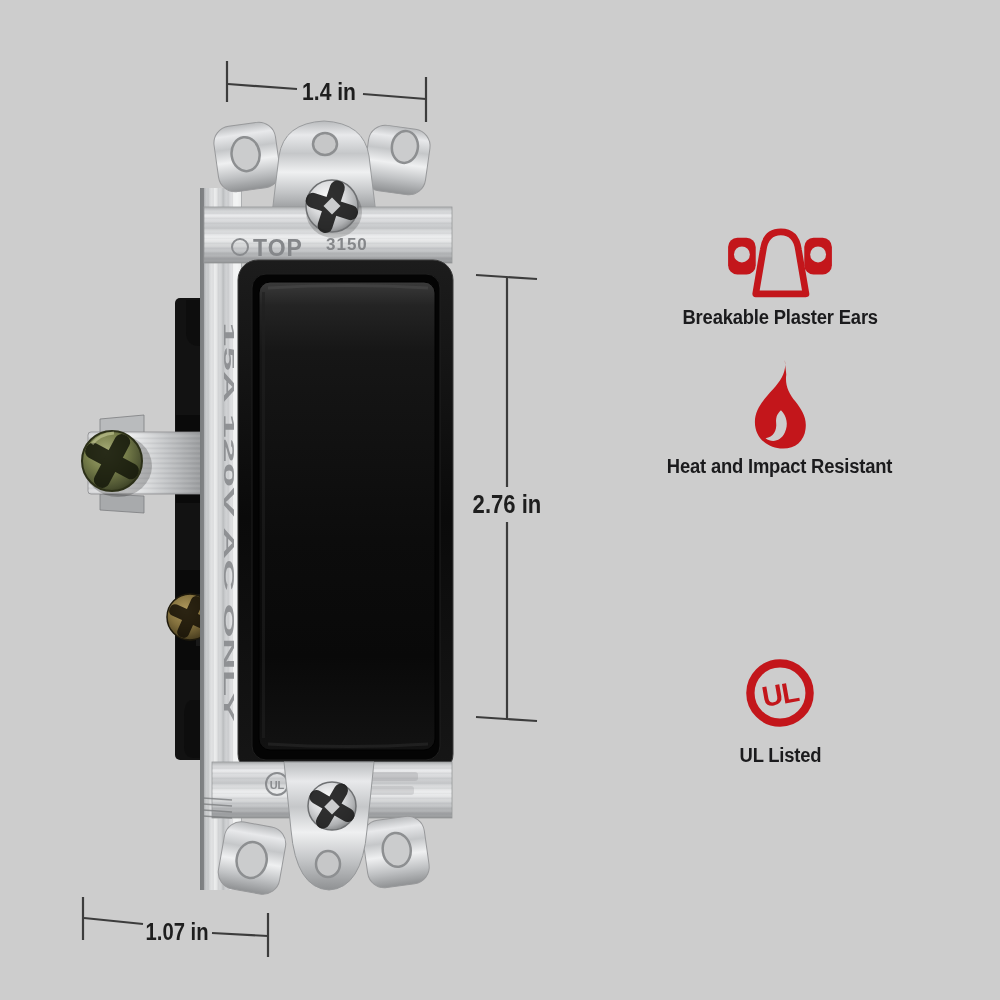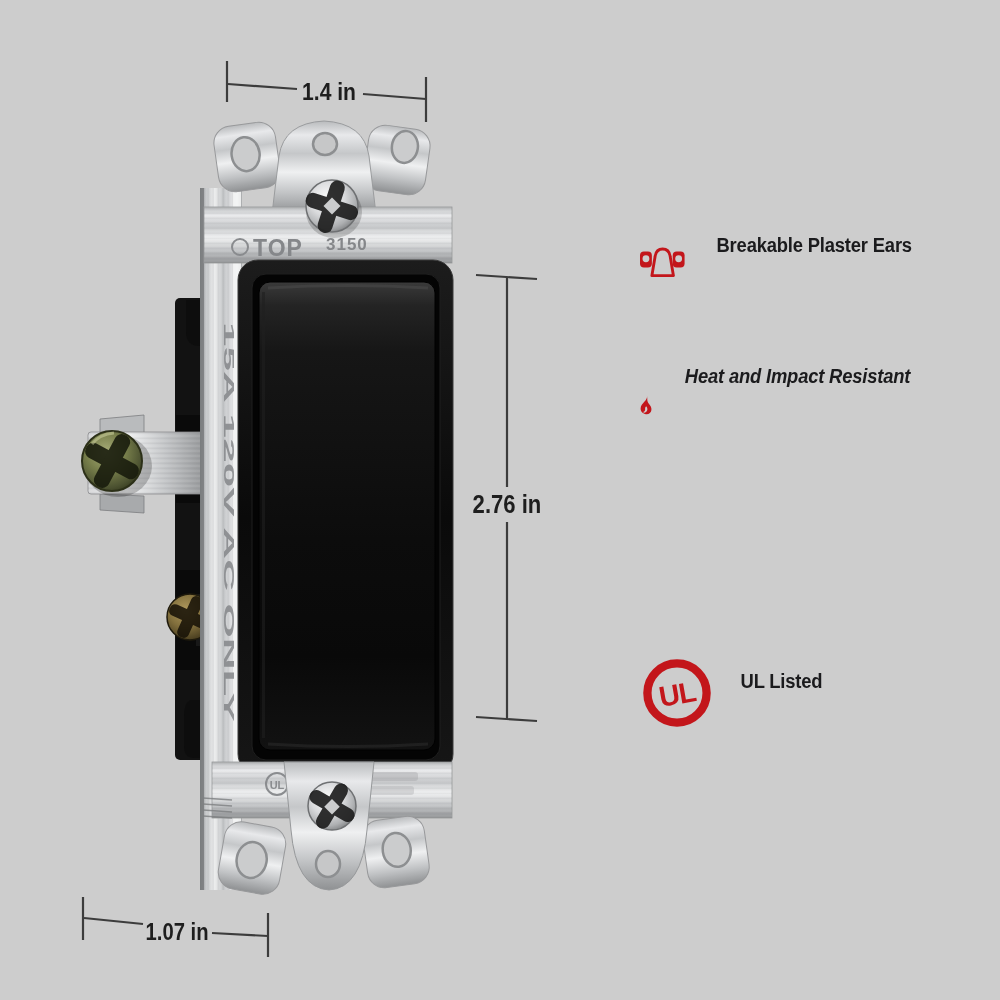--- a/index.html
+++ b/index.html
@@ -3,25 +3,25 @@
 <meta charset="utf-8">
 <style>
   html,body{margin:0;padding:0;background:#cdcdcd;}
   .canvas{position:relative;width:1000px;height:1000px;background:#cdcdcd;overflow:hidden;
           font-family:"Liberation Sans",sans-serif;}
   .illustration{position:absolute;left:0;top:0;}
   svg text{font-family:"Liberation Sans",sans-serif;}
   .dim-text{font-weight:bold;fill:#1e1e1e;}
   .stamp{fill:#85878a;font-weight:bold;letter-spacing:1px;}
   .features{position:absolute;left:640px;top:0;width:280px;height:1000px;}
-  .feat{position:absolute;left:0;width:100%;display:flex;flex-direction:row;gap:23px;}
+  .feat{position:absolute;left:0;width:100%;display:flex;flex-direction:column;align-items:center;}
   .feat-label{font-weight:bold;font-size:20px;color:#1b1b1d;white-space:nowrap;
               transform:scaleX(.92);letter-spacing:-0.2px;}
   .f1{top:226px;} .f1 .feat-label{margin-top:8px;}
-  .f2{top:360px;font-style:italic;} .f2 .feat-label{margin-top:5px;}
+  .f2{top:360px;} .f2 .feat-label{margin-top:5px;}
   .f3{top:510px;} .f3 .feat-label{margin-top:19px;}
   .f4{top:656px;} .f4 .feat-label{margin-top:14px;}
 </style>
 </head>
 <body>
 
 <div class="canvas">
 
   <svg class="illustration" width="620" height="1000" viewBox="0 0 620 1000">
     <defs>

